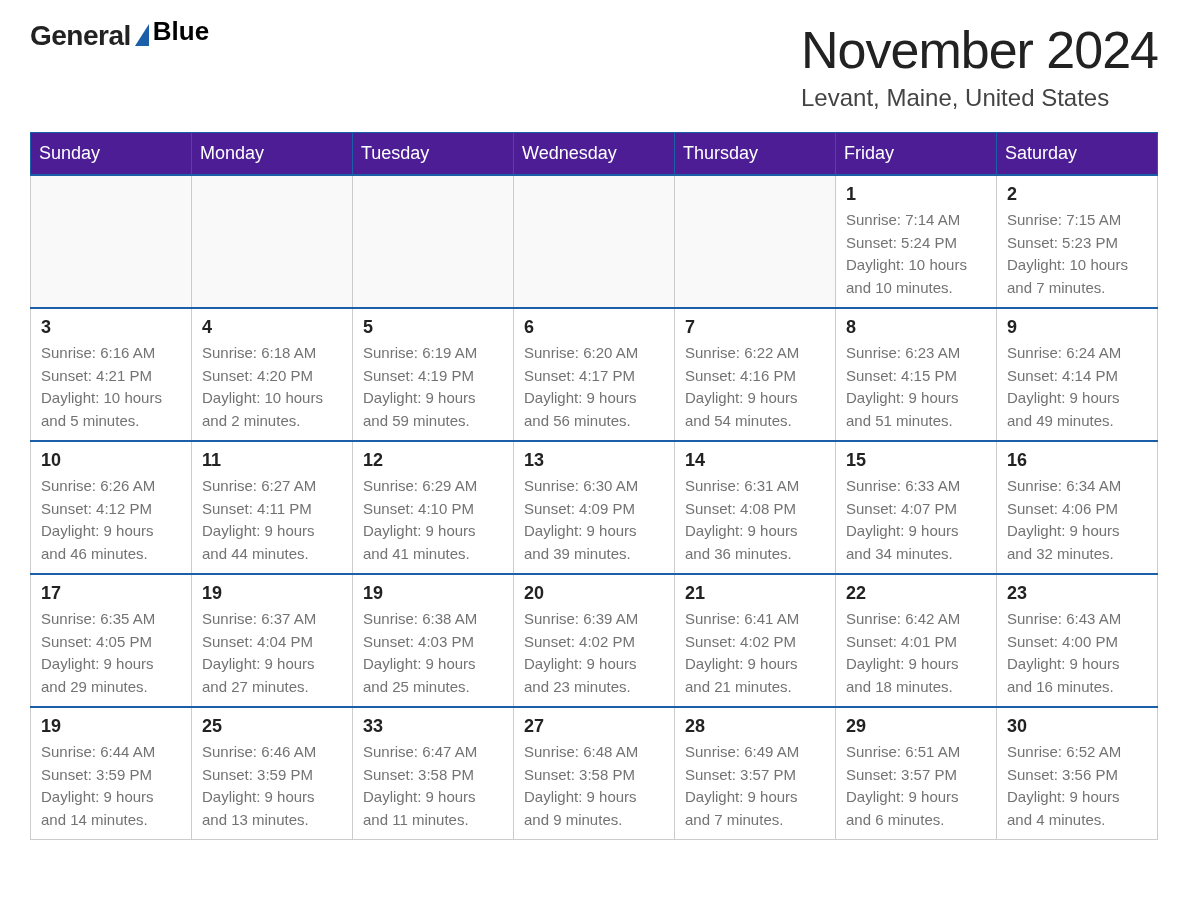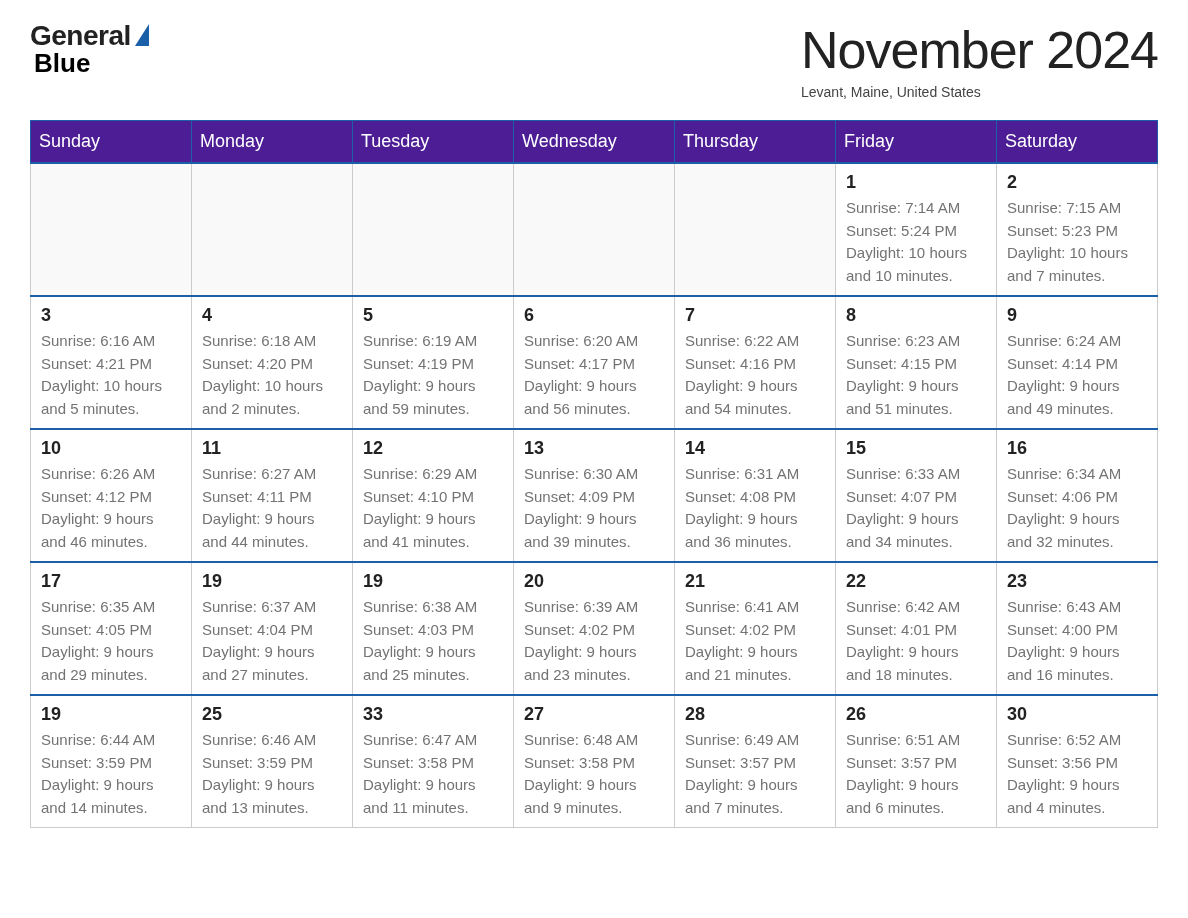--- a/index.html
+++ b/index.html
@@ -12,21 +12,21 @@
       padding: 20px 30px;
     }
     .header {
       display: flex;
       justify-content: space-between;
       align-items: flex-start;
       margin-bottom: 20px;
     }
     .logo {
       display: flex;
-      flex-direction: column;
+      flex-direction: row;
       align-items: flex-start;
     }
     .logo-top {
       display: flex;
       align-items: center;
     }
     .logo-general {
       font-size: 28px;
       font-weight: bold;
       color: #222;
@@ -51,21 +51,21 @@
     .title-block {
       text-align: left;
     }
     .month-title {
       font-size: 52px;
       font-weight: normal;
       color: #222;
       letter-spacing: -1px;
     }
     .location {
-      font-size: 14px;
+      font-size: 24px;
       color: #444;
       margin-top: 4px;
     }
     .calendar {
       width: 100%;
       border-collapse: collapse;
       border: 1px solid #aaa;
     }
     .calendar th {
       background-color: #4c1d95;
@@ -253,21 +253,21 @@
         </td>
         <td>
           <div class="day-number">27</div>
           <div class="day-info">Sunrise: 6:48 AM<br>Sunset: 3:58 PM<br>Daylight: 9 hours and 9 minutes.</div>
         </td>
         <td>
           <div class="day-number">28</div>
           <div class="day-info">Sunrise: 6:49 AM<br>Sunset: 3:57 PM<br>Daylight: 9 hours and 7 minutes.</div>
         </td>
         <td>
-          <div class="day-number">26</div>
+          <div class="day-number">29</div>
           <div class="day-info">Sunrise: 6:51 AM<br>Sunset: 3:57 PM<br>Daylight: 9 hours and 6 minutes.</div>
         </td>
         <td>
           <div class="day-number">30</div>
           <div class="day-info">Sunrise: 6:52 AM<br>Sunset: 3:56 PM<br>Daylight: 9 hours and 4 minutes.</div>
         </td>
       </tr>
     </tbody>
 </table>
 

